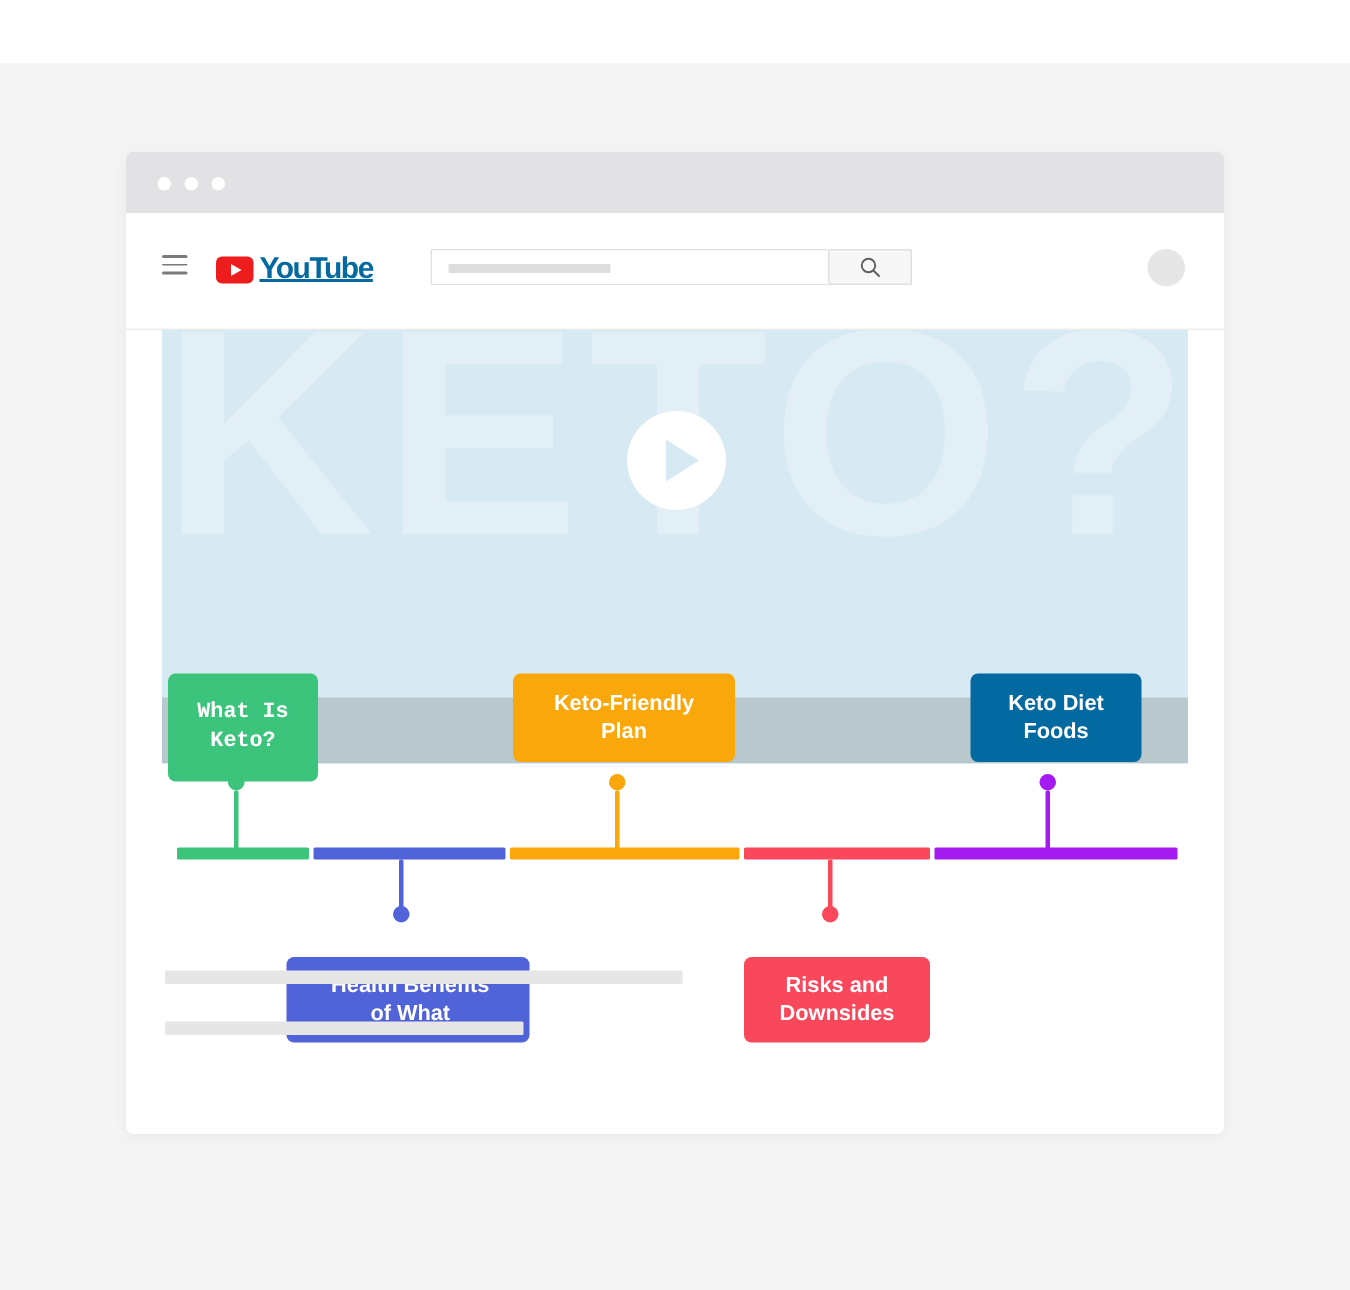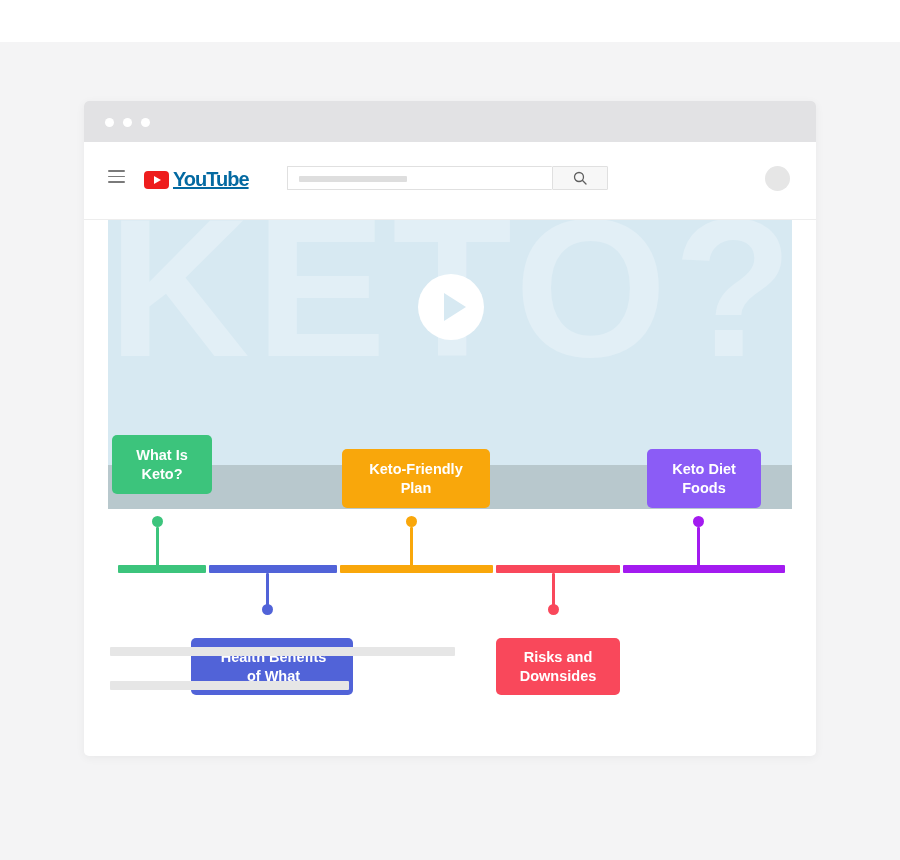--- a/index.html
+++ b/index.html
@@ -306,37 +306,37 @@
       <div class="seg" style="left: 9px; width: 88px; background: rgb(60, 196, 124);"></div>
       <div class="seg" style="left: 100px; width: 128px; background: rgb(81, 99, 216);"></div>
       <div class="seg" style="left: 231px; width: 153px; background: rgb(249, 167, 11);"></div>
       <div class="seg" style="left: 387px; width: 124px; background: rgb(249, 72, 91);"></div>
       <div class="seg" style="left: 514px; width: 162px; background: rgb(163, 27, 240);"></div>
     </div>
 
   <div id="markers-layer">
       <div class="marker-stem" style="left: 156px; top: 527px; height: 40px; background: rgb(60, 196, 124);"></div>
       <div class="marker-dot" style="left: 152px; top: 516px; background: rgb(60, 196, 124);"></div>
-      <div class="chapter-label" style="left: 112px; top: 435px; width: 100px; height: 59px; background: rgb(60, 196, 124);">
+      <div class="chapter-label" style="left: 112px; top: 449px; width: 100px; height: 72px; background: rgb(60, 196, 124); font-family: Liberation Mono, monospace;">
         <div>
           <div>What Is</div>
           <div>Keto?</div>
         </div>
       </div>
       <div class="marker-stem" style="left: 410px; top: 527px; height: 40px; background: rgb(249, 167, 11);"></div>
       <div class="marker-dot" style="left: 406px; top: 516px; background: rgb(249, 167, 11);"></div>
       <div class="chapter-label" style="left: 342px; top: 449px; width: 148px; height: 59px; background: rgb(249, 167, 11); text-align: center;">
         <div>
           <div>Keto-Friendly</div>
           <div>Plan</div>
         </div>
       </div>
       <div class="marker-stem" style="left: 697px; top: 527px; height: 40px; background: rgb(163, 27, 240);"></div>
       <div class="marker-dot" style="left: 693px; top: 516px; background: rgb(163, 27, 240);"></div>
-      <div class="chapter-label" style="left: 647px; top: 449px; width: 114px; height: 59px; background: #8b5cf6;">
+      <div class="chapter-label" style="left: 647px; top: 449px; width: 114px; height: 59px; background: #0369a1;">
         <div>
           <div>Keto Diet</div>
           <div>Foods</div>
         </div>
       </div>
       <div class="marker-stem" style="left: 266px; top: 573px; height: 40px; background: rgb(81, 99, 216);"></div>
       <div class="marker-dot" style="left: 262px; top: 604px; background: rgb(81, 99, 216);"></div>
       <div class="chapter-label" style="left: 191px; top: 638px; width: 162px; height: 57px; background: rgb(81, 99, 216); padding-left: 11px;">
         <div>
           <div>Health Benefits</div>

